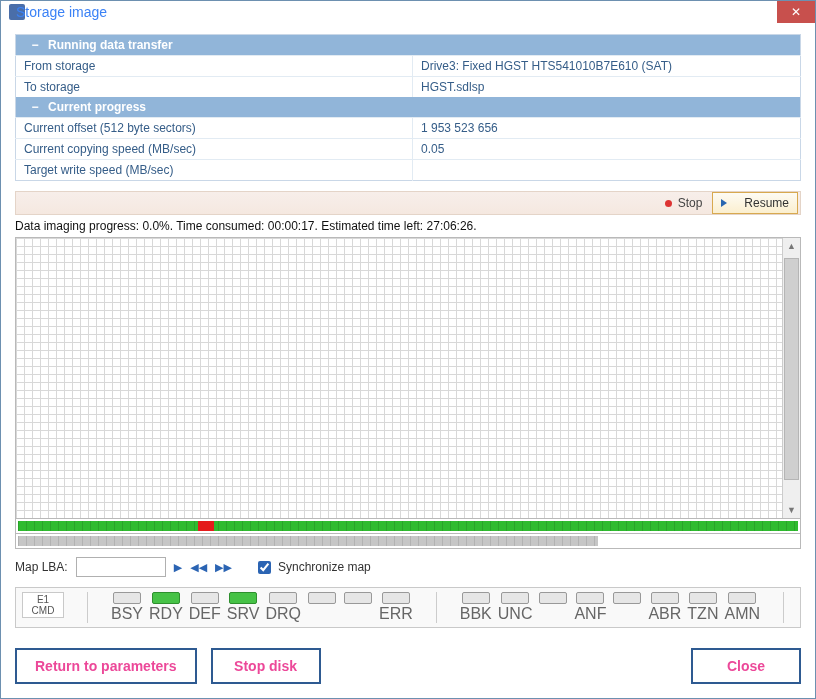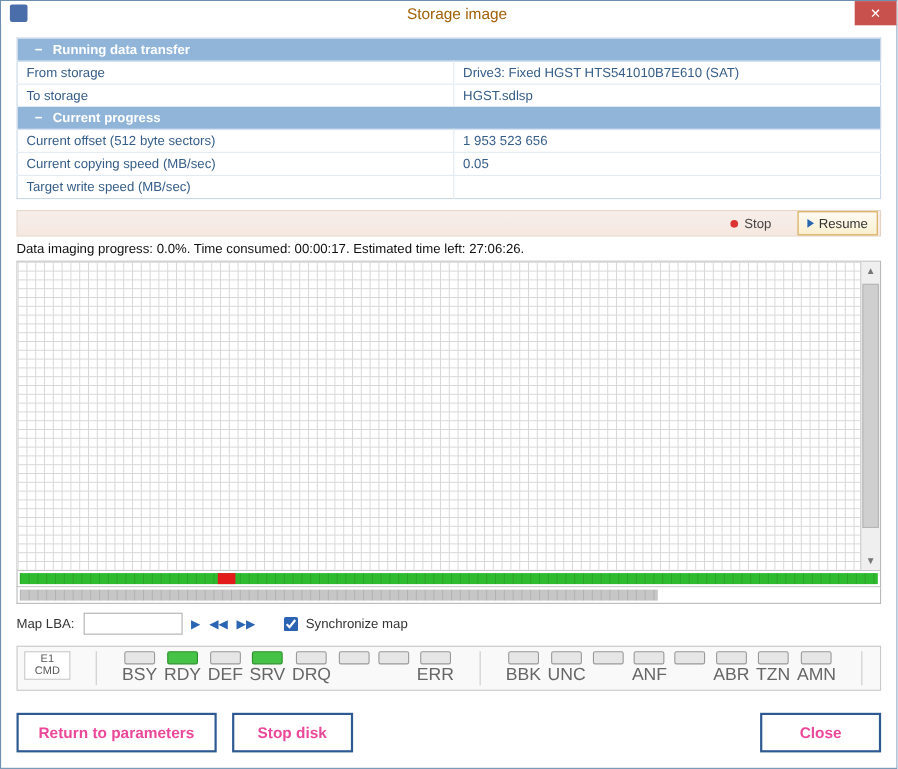--- a/index.html
+++ b/index.html
@@ -27,23 +27,23 @@
   background: #fff;
 }
 .titlebar .app-icon {
   width: 16px; height: 16px; margin-left: 8px;
   background: #4a6ea9;
   border-radius: 2px;
 }
 .titlebar .title {
   position: absolute;
   left: 15px; right: 0;
-  text-align: center;
+  text-align: left;
   font-size: 14px;
-  color: #a16207;
+  color: #3b82f6;
 }
 .titlebar .close-btn {
   position: absolute;
   right: 0; top: 0;
   width: 38px; height: 22px;
   background: #c8504d;
   color: #fff;
   display: flex;
   align-items: center;
   justify-content: center;
@@ -91,24 +91,24 @@
   height: 22px;
   background: linear-gradient(#f7eeea, #f5e8e0);
   border: 1px solid #e4d4c8;
   display: flex;
   align-items: center;
   justify-content: flex-end;
   gap: 6px;
   padding: 0 2px;
 }
 .stop-red { width: 7px; height: 7px; border-radius: 50%; background: #d33; }
-.stop-label { color: #444; margin-right: 18px; }
+.stop-label { color: #444; margin-right: 4px; }
 .resume-btn {
   display: flex; align-items: center;
-  gap: 4px;
+  gap: 17px;
   border: 1px solid #d8a94f;
   background: linear-gradient(#fdfbf4,#fbefcf);
   color: #333;
   padding: 1px 8px;
   height: 18px;
   cursor: pointer;
 }
 .resume-tri {
   width: 0; height: 0;
   border-left: 6px solid #2966b0;

